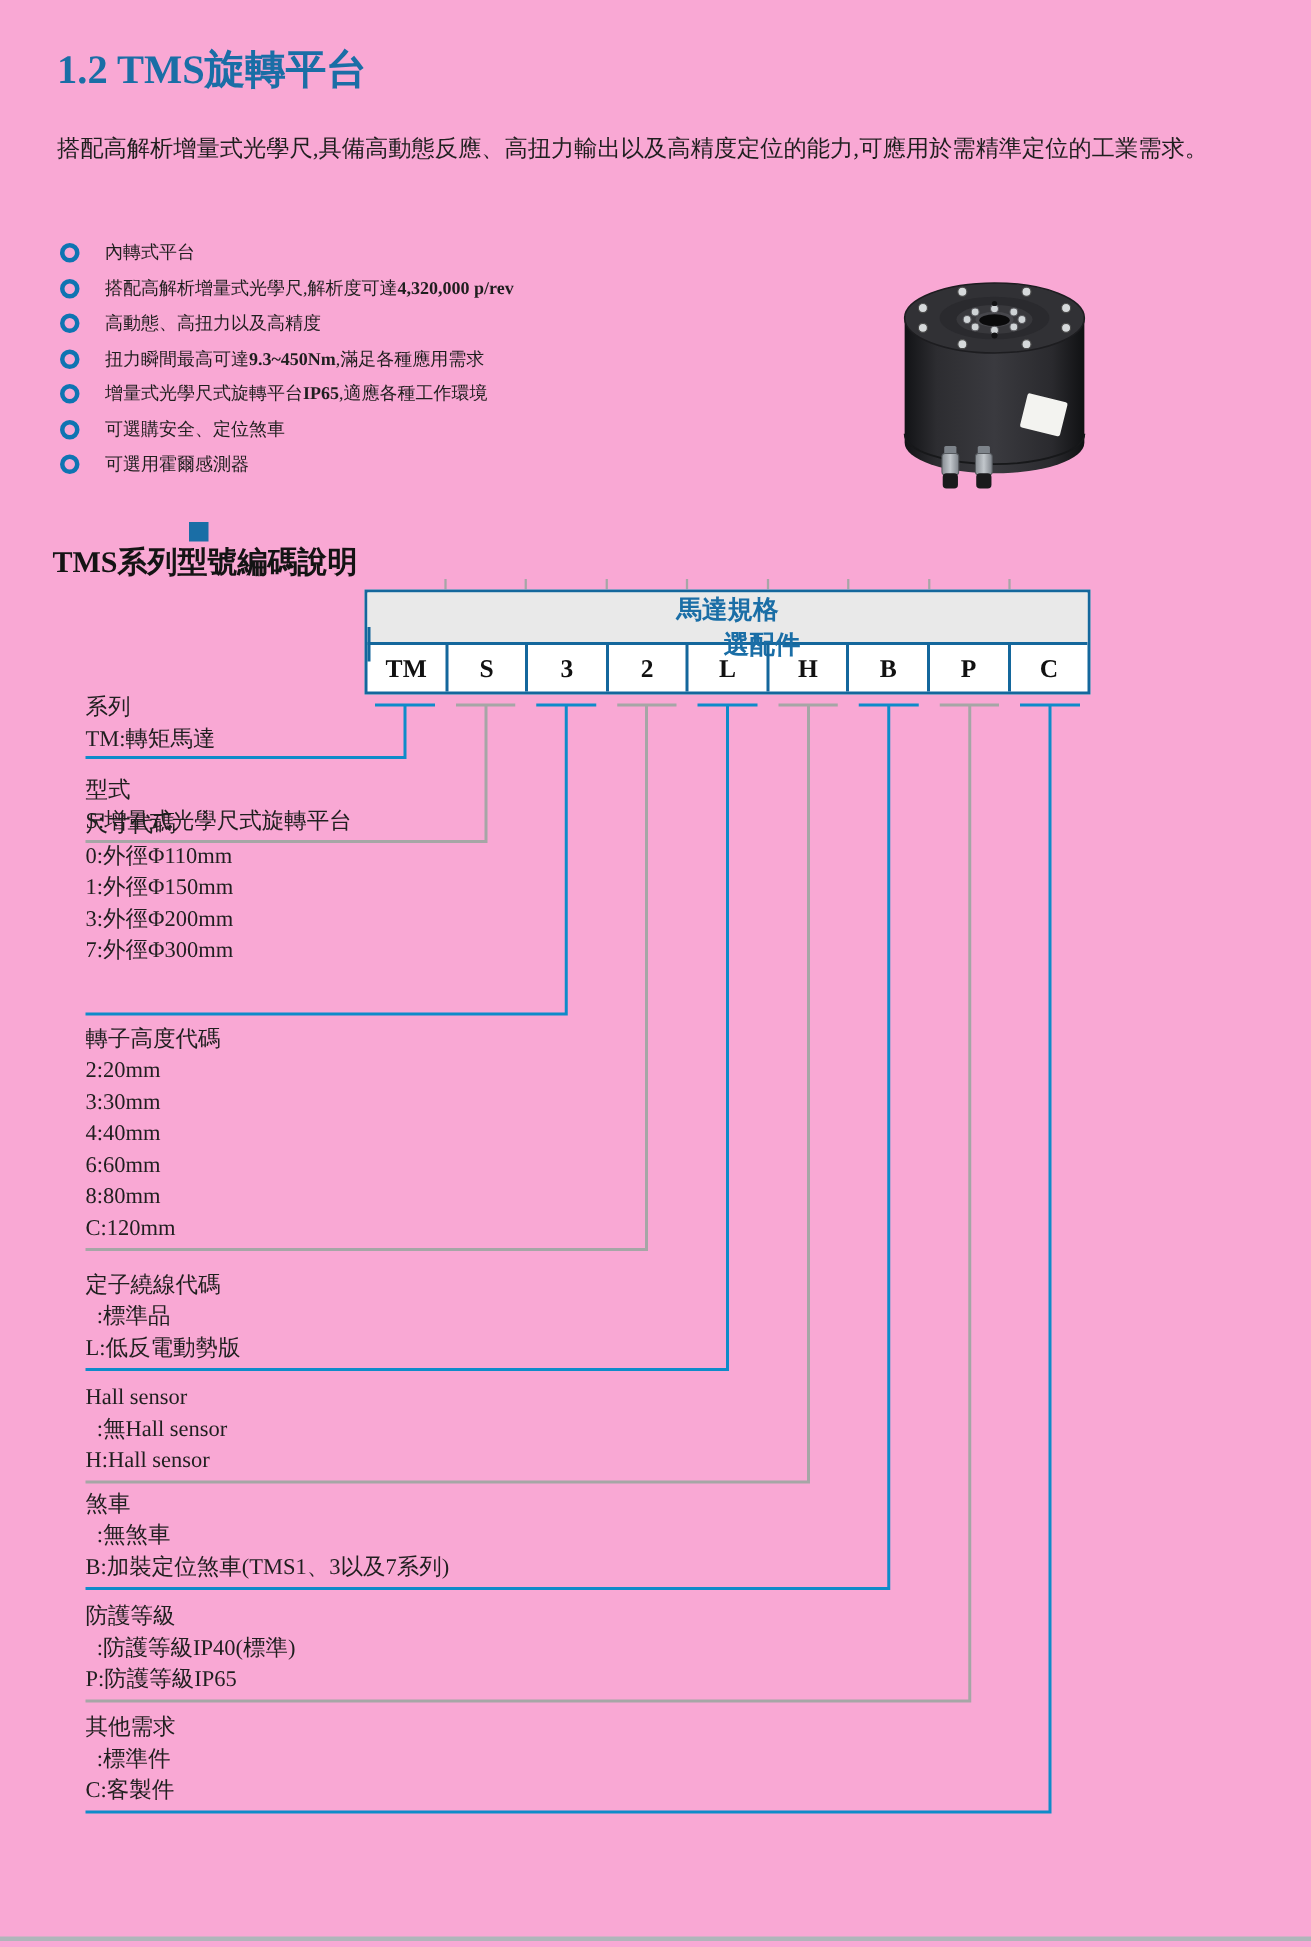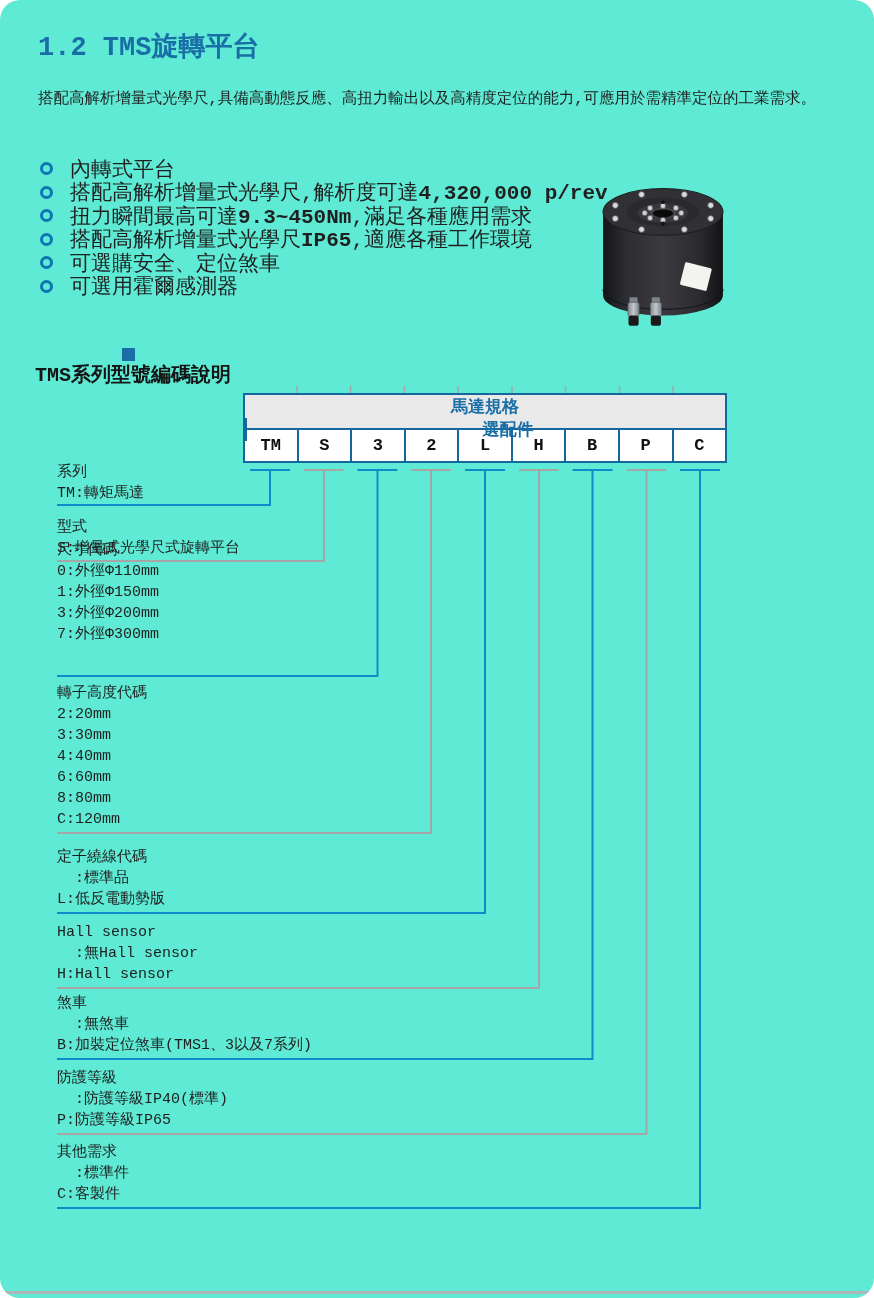--- a/index.html
+++ b/index.html
@@ -1,32 +1,32 @@
 <!DOCTYPE html>
 <html><head>
 <meta charset="utf-8">
 <style>
   html,body{margin:0;padding:0;background:#ffffff;}
   .page{
-    position:relative;width:874px;height:1298px;background:#5eead4;
-    font-family:Liberation Mono, monospace;color:#1c1c1c;
-    overflow:hidden;margin:0 auto;border-radius:20px;
+    position:relative;width:874px;height:1298px;background:#f9a8d4;
+    font-family:Liberation Serif, serif;color:#1c1c1c;
+    overflow:hidden;margin:0 auto;
   }
   .overlay{position:absolute;left:0;top:0;width:874px;height:1298px;pointer-events:none;}
   .page-title{
     position:absolute;left:38px;top:28px;margin:0;
     font-size:27px;font-weight:bold;color:#1a6ea6;letter-spacing:0px;
   }
   .intro{
     position:absolute;left:38px;top:88px;width:806px;margin:0;
     font-size:15.5px;line-height:23px;color:#1f1f1f;
   }
   .features{
     position:absolute;left:40px;top:157px;margin:0;padding:0;list-style:none;
-    font-size:21px;color:#1f1f1f;
+    font-size:12px;color:#1f1f1f;
   }
   .features li{height:23.5px;display:flex;align-items:center;}
   .ring{
     display:inline-block;width:7px;height:7px;border:3px solid #0f74b2;
     border-radius:50%;margin-right:17px;flex:0 0 auto;
   }
   .ftext b{font-weight:700;}
   .photo{position:absolute;left:597px;top:163px;width:132px;height:168px;}
   .sec-head{
     position:absolute;left:35px;top:348px;display:flex;align-items:center;
@@ -101,25 +101,29 @@
     <li>
       <span class="ring"></span>
       <span class="ftext"><span>內轉式平台</span><b></b><span></span></span>
     </li>
     <li>
       <span class="ring"></span>
       <span class="ftext"><span>搭配高解析增量式光學尺,解析度可達</span><b>4,320,000 p/rev</b><span></span></span>
     </li>
     <li>
       <span class="ring"></span>
+      <span class="ftext"><span>高動態、高扭力以及高精度</span><b></b><span></span></span>
+    </li>
+    <li>
+      <span class="ring"></span>
       <span class="ftext"><span>扭力瞬間最高可達</span><b>9.3~450Nm</b><span>,滿足各種應用需求</span></span>
     </li>
     <li>
       <span class="ring"></span>
-      <span class="ftext"><span>搭配高解析增量式光學尺</span><b>IP65</b><span>,適應各種工作環境</span></span>
+      <span class="ftext"><span>增量式光學尺式旋轉平台</span><b>IP65</b><span>,適應各種工作環境</span></span>
     </li>
     <li>
       <span class="ring"></span>
       <span class="ftext"><span>可選購安全、定位煞車</span><b></b><span></span></span>
     </li>
     <li>
       <span class="ring"></span>
       <span class="ftext"><span>可選用霍爾感測器</span><b></b><span></span></span>
     </li>
   </ul>

